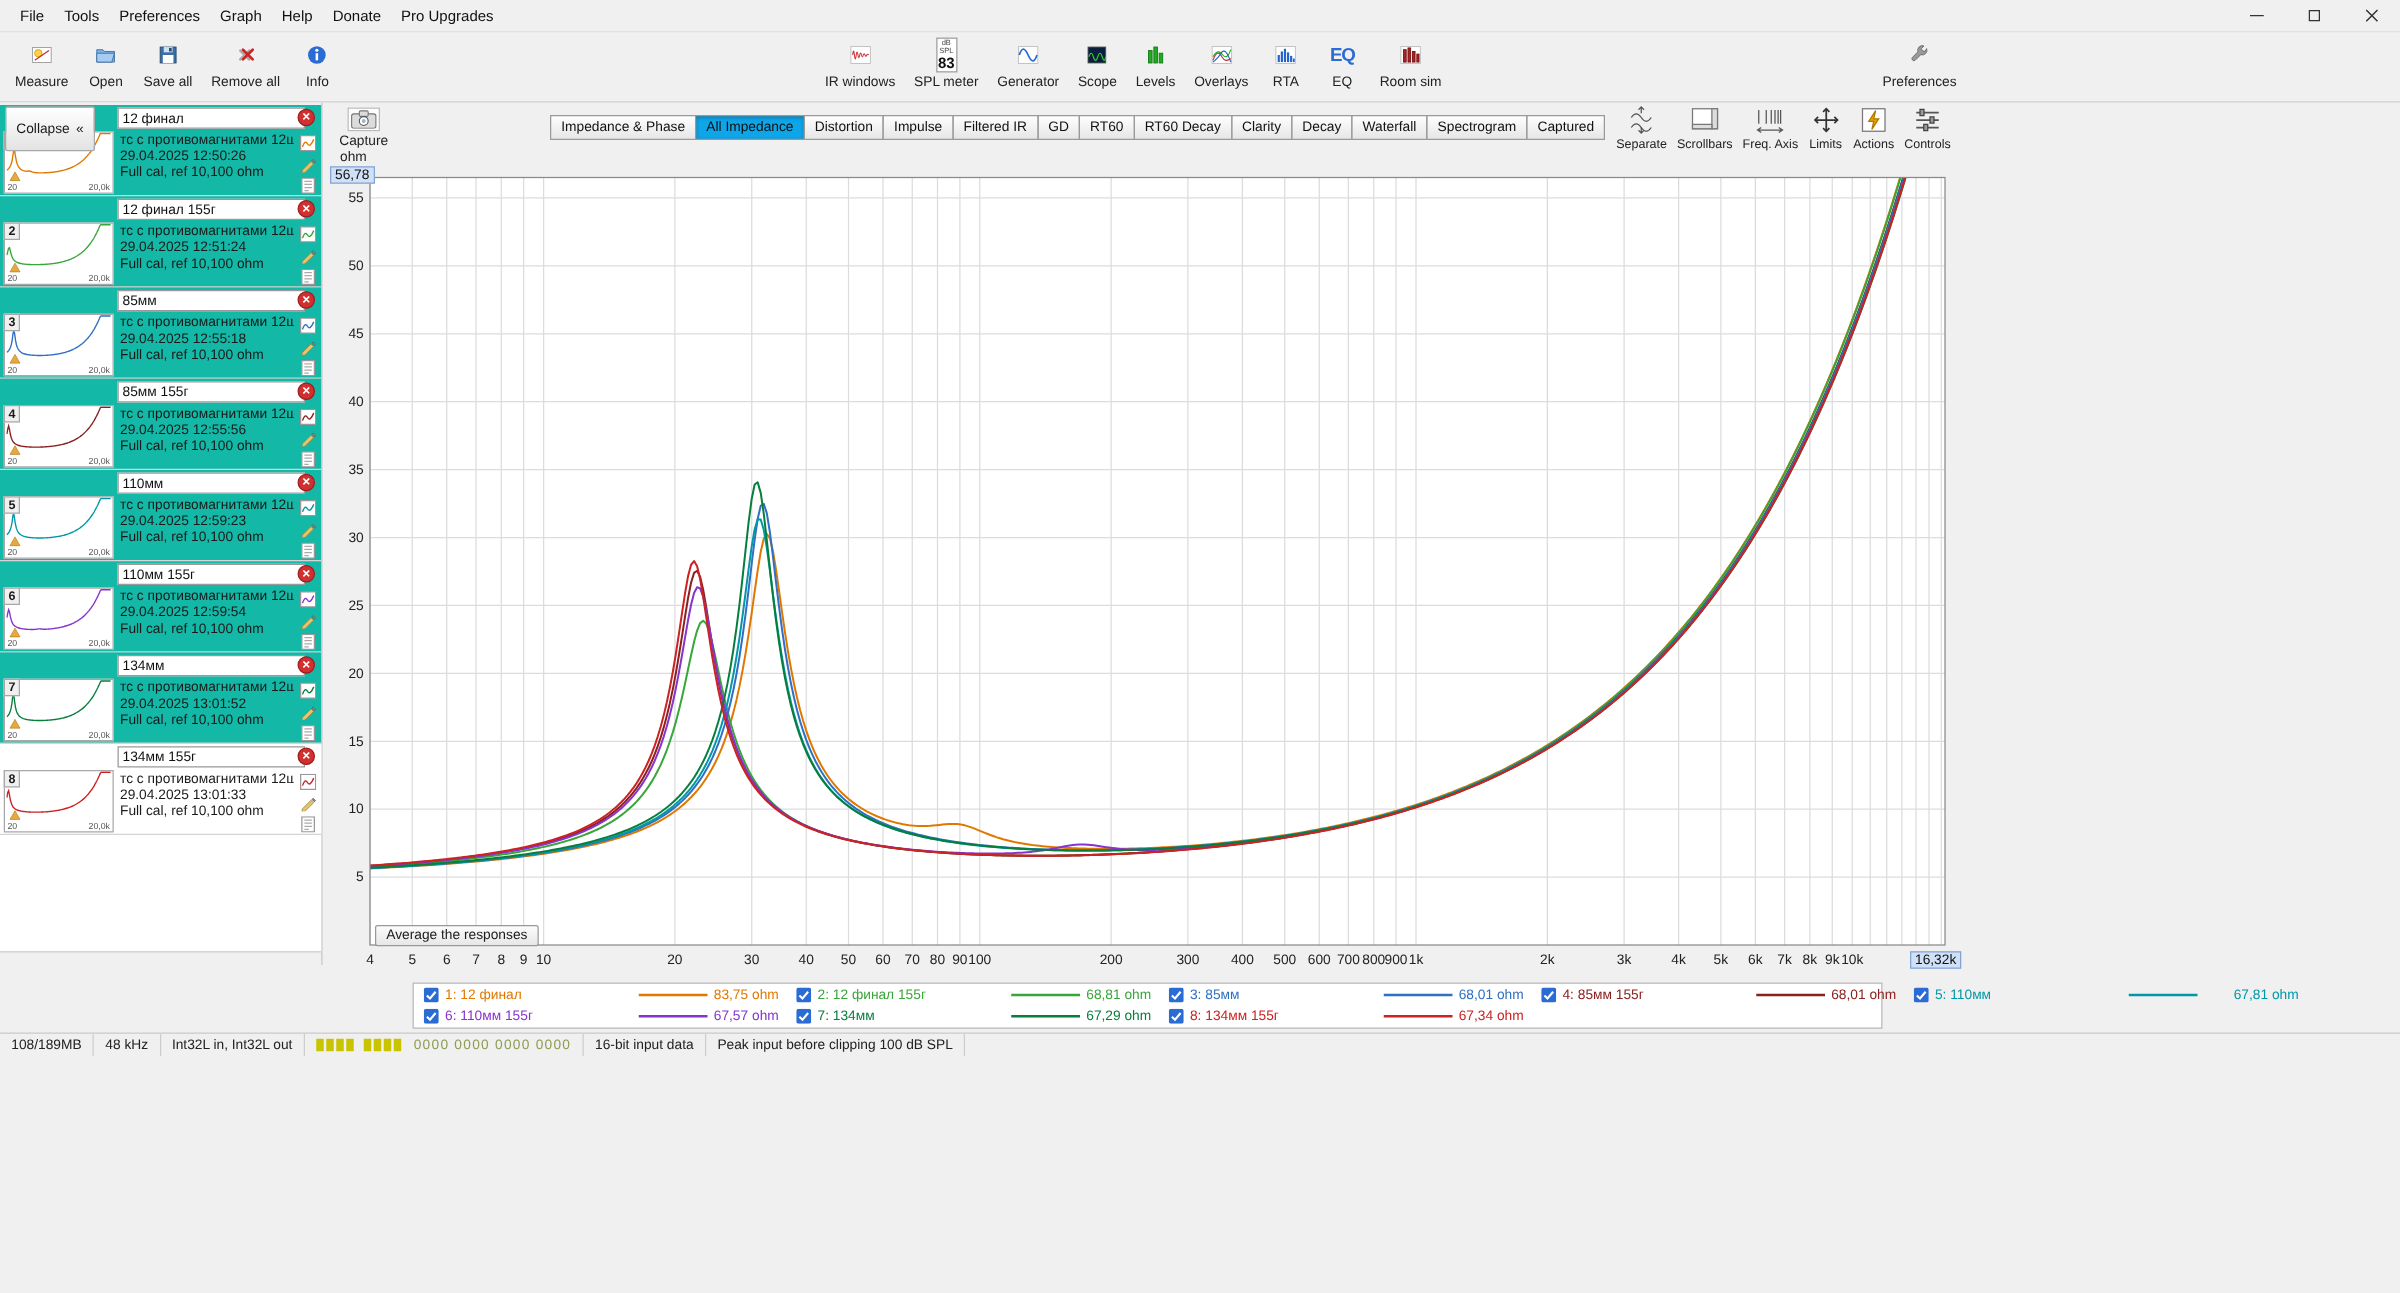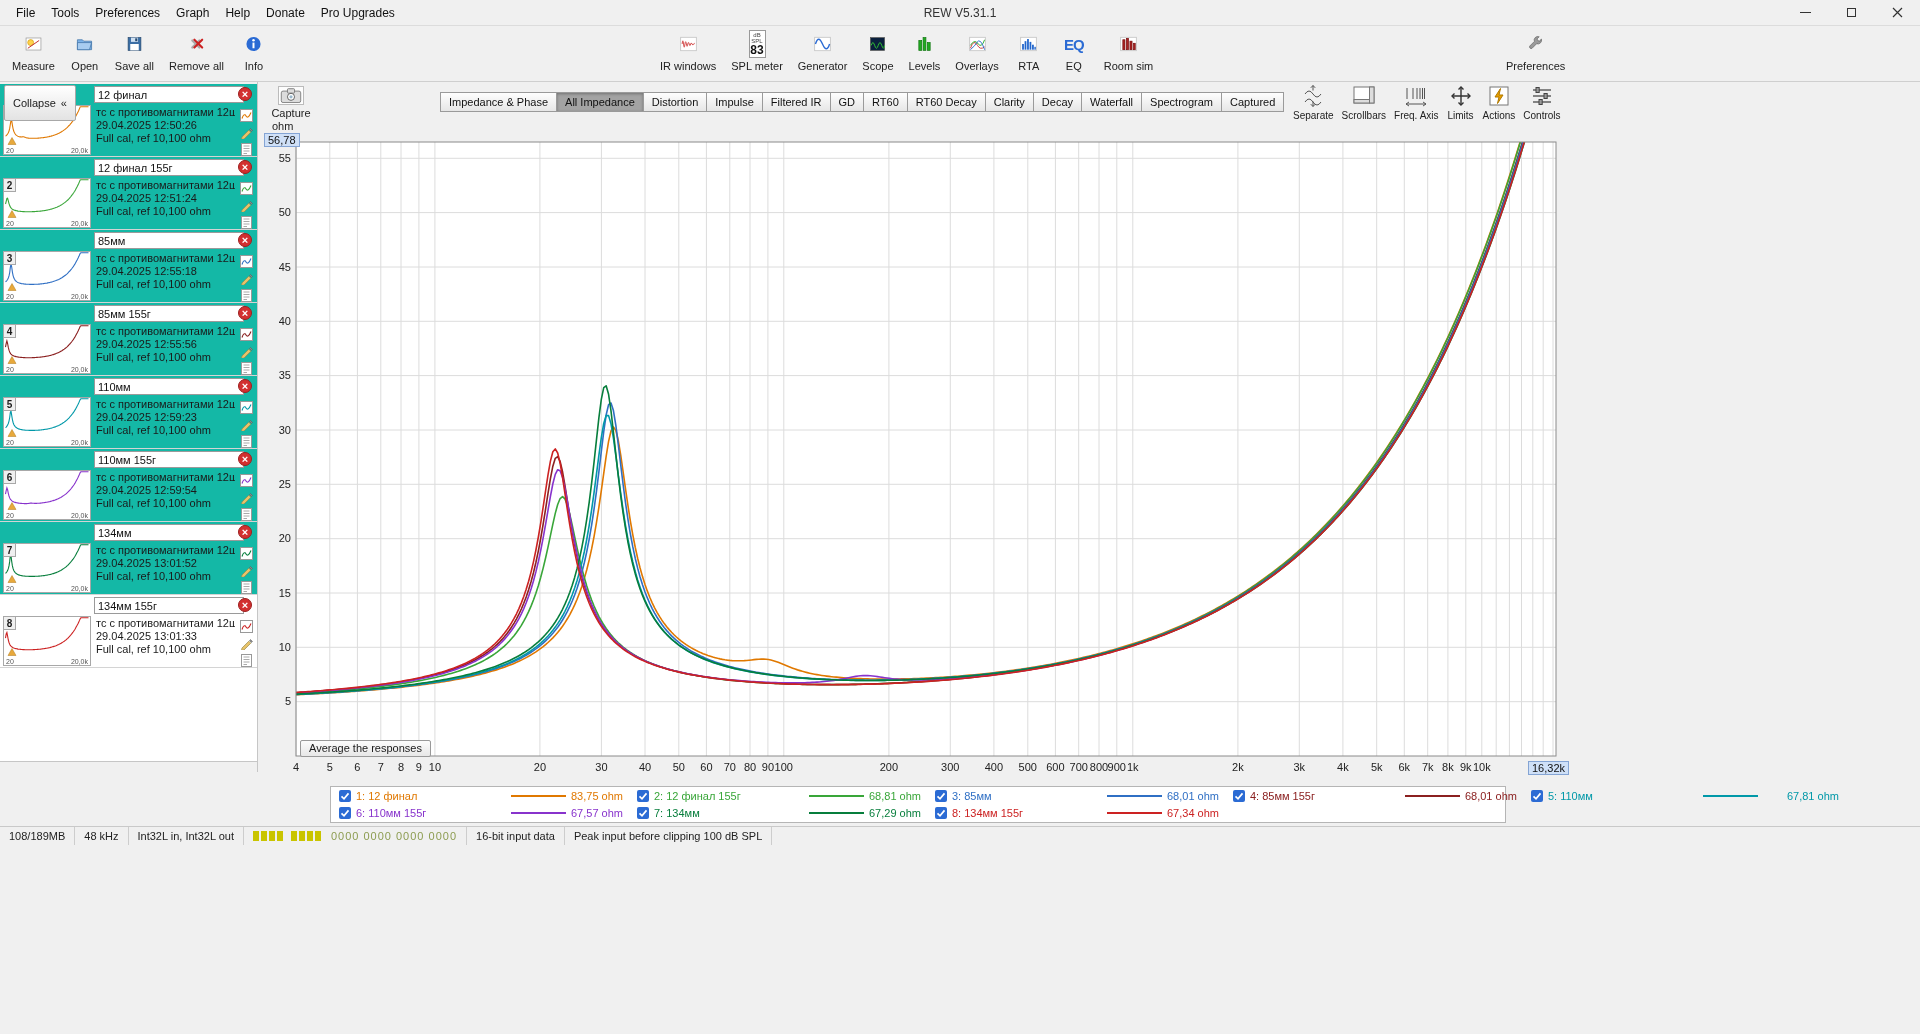--- a/index.html
+++ b/index.html
@@ -45,21 +45,21 @@
 .entry .side-icons { position:absolute; right:4px; top:24px; display:flex; flex-direction:column; gap:4px; }
 .entry .side-icons span { display:block; width:13px; height:13px; }
 
 
 .graph-panel { position:absolute; left:258px; top:82px; width:1312px; height:744px; }
 .capture { position:absolute; left:10px; top:4px; width:46px; display:flex; flex-direction:column; align-items:center; gap:2px; }
 .capture .cap-icon { width:26px; height:19px; border:1px solid #bbb; background:#fdfdfd; display:flex; align-items:center; justify-content:center; }
 .capture .tool-label { font-size:11px; }
 .tabs { position:absolute; left:183px; top:10px; display:flex; }
 .tab { font-size:11px; height:20px; line-height:18px; padding:0 8px; border:1px solid #9a9a9a; background:linear-gradient(#fefefe,#e6e6e6); margin-left:-1px; color:#111; white-space:nowrap; }
-.tab.selected { background:#a3a3a3; box-shadow:inset 0 1px 3px rgba(0,0,0,.3);text-align:center; }
+.tab.selected { background:#0ea5e9; box-shadow:inset 0 1px 3px rgba(0,0,0,.3);text-align:center; }
 .right-controls { position:absolute; left:1032px; top:2px; display:flex; gap:2px; }
 .right-controls .tool-btn { min-width:34px; padding:0 3px; }
 .right-controls .tool-icon { width:24px; height:24px; }
 .right-controls .tool-label { font-size:10px; }
 .y-unit { position:absolute; left:14px; top:38px; font-size:11px; color:#222; }
 .cursor-box { position:absolute; font-size:11px; color:#111; background:#cfe0f7; border:1px solid #84a4d4; padding:0 3px; z-index:5; }
 #cursorY { left:6px; top:51px; }
 #cursorX { left:1270px; top:679px; }
 #chart { position:absolute; left:0; top:56px; }
 #chart text { font-family:"Liberation Sans",sans-serif; font-size:11px; fill:#222; }
@@ -86,21 +86,20 @@
 <div class="topbar">
   <div class="menubar" id="menubar">
       <div class="menu-item">File</div>
       <div class="menu-item">Tools</div>
       <div class="menu-item">Preferences</div>
       <div class="menu-item">Graph</div>
       <div class="menu-item">Help</div>
       <div class="menu-item">Donate</div>
       <div class="menu-item">Pro Upgrades</div>
     </div>
-  <div class="win-title">REW V5.31.1</div>
   <div class="win-controls">
     <div class="win-btn">
         <span class="glyph-min"></span>
       </div>
     <div class="win-btn">
         <span class="glyph-max"></span>
       </div>
     <div class="win-btn">
         <svg width="11" height="11" viewBox="0 0 11 11">
           <path d="M1 1 L10 10 M10 1 L1 10" stroke="#333" stroke-width="1.2"></path>

